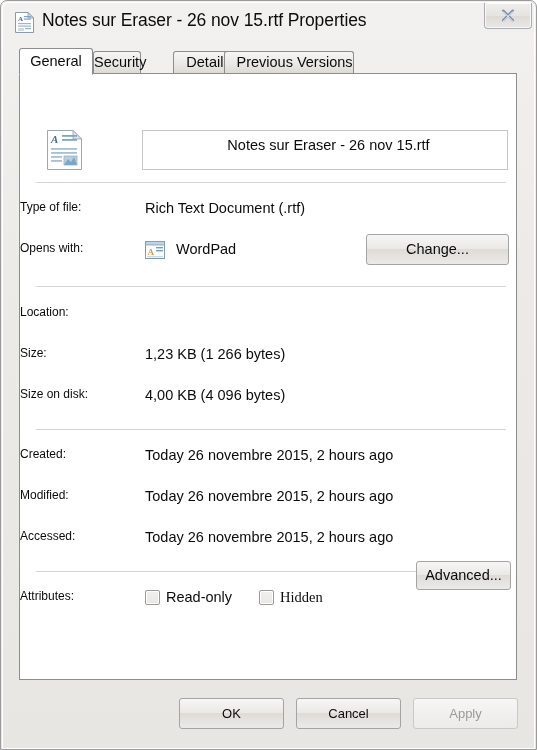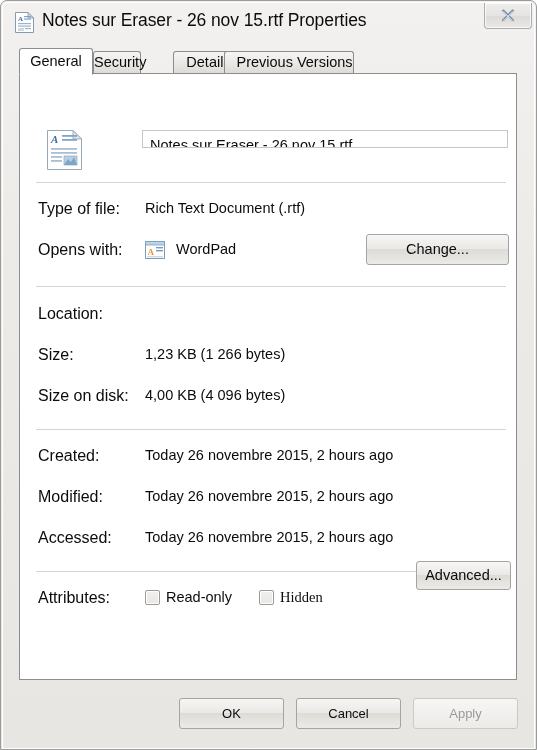--- a/index.html
+++ b/index.html
@@ -121,22 +121,22 @@
     position: absolute;
     left: 0; top: 25px;
     width: 498px;
     height: 607px;
     box-sizing: border-box;
     border: 1px solid #8d8d8d;
     background: #ffffff;
   }
   .lbl {
     position: absolute;
-    left: 18px;
-    font-size: 16px;
+    left: 0;
+    font-size: 12px;
     color: #0b0b0b;
     white-space: nowrap;
   }
   .val {
     position: absolute;
     left: 125px;
     font-size: 14.5px;
     color: #0b0b0b;
     white-space: nowrap;
   }
@@ -146,30 +146,31 @@
     width: 470px;
     height: 1px;
     background: #d6d3d0;
   }
 
   
   .name-field {
     position: absolute;
     left: 122px; top: 56px;
     width: 366px;
-    height: 18px;
+    height: 40px;
     box-sizing: border-box;
     border: 1px solid #c6c6c6;
     background: #ffffff;
     font-size: 14.5px;
     color: #0b0b0b;
     line-height: 29px;
     padding-left: 7px;
     white-space: nowrap;
     overflow: hidden;
+    text-align: center;
   }
   .doc-icon {
     position: absolute;
     left: 25px; top: 55px;
     width: 39px;
     height: 42px;
   }
   .wordpad-icon {
     position: absolute;
     left: 124px; top: 165px;

